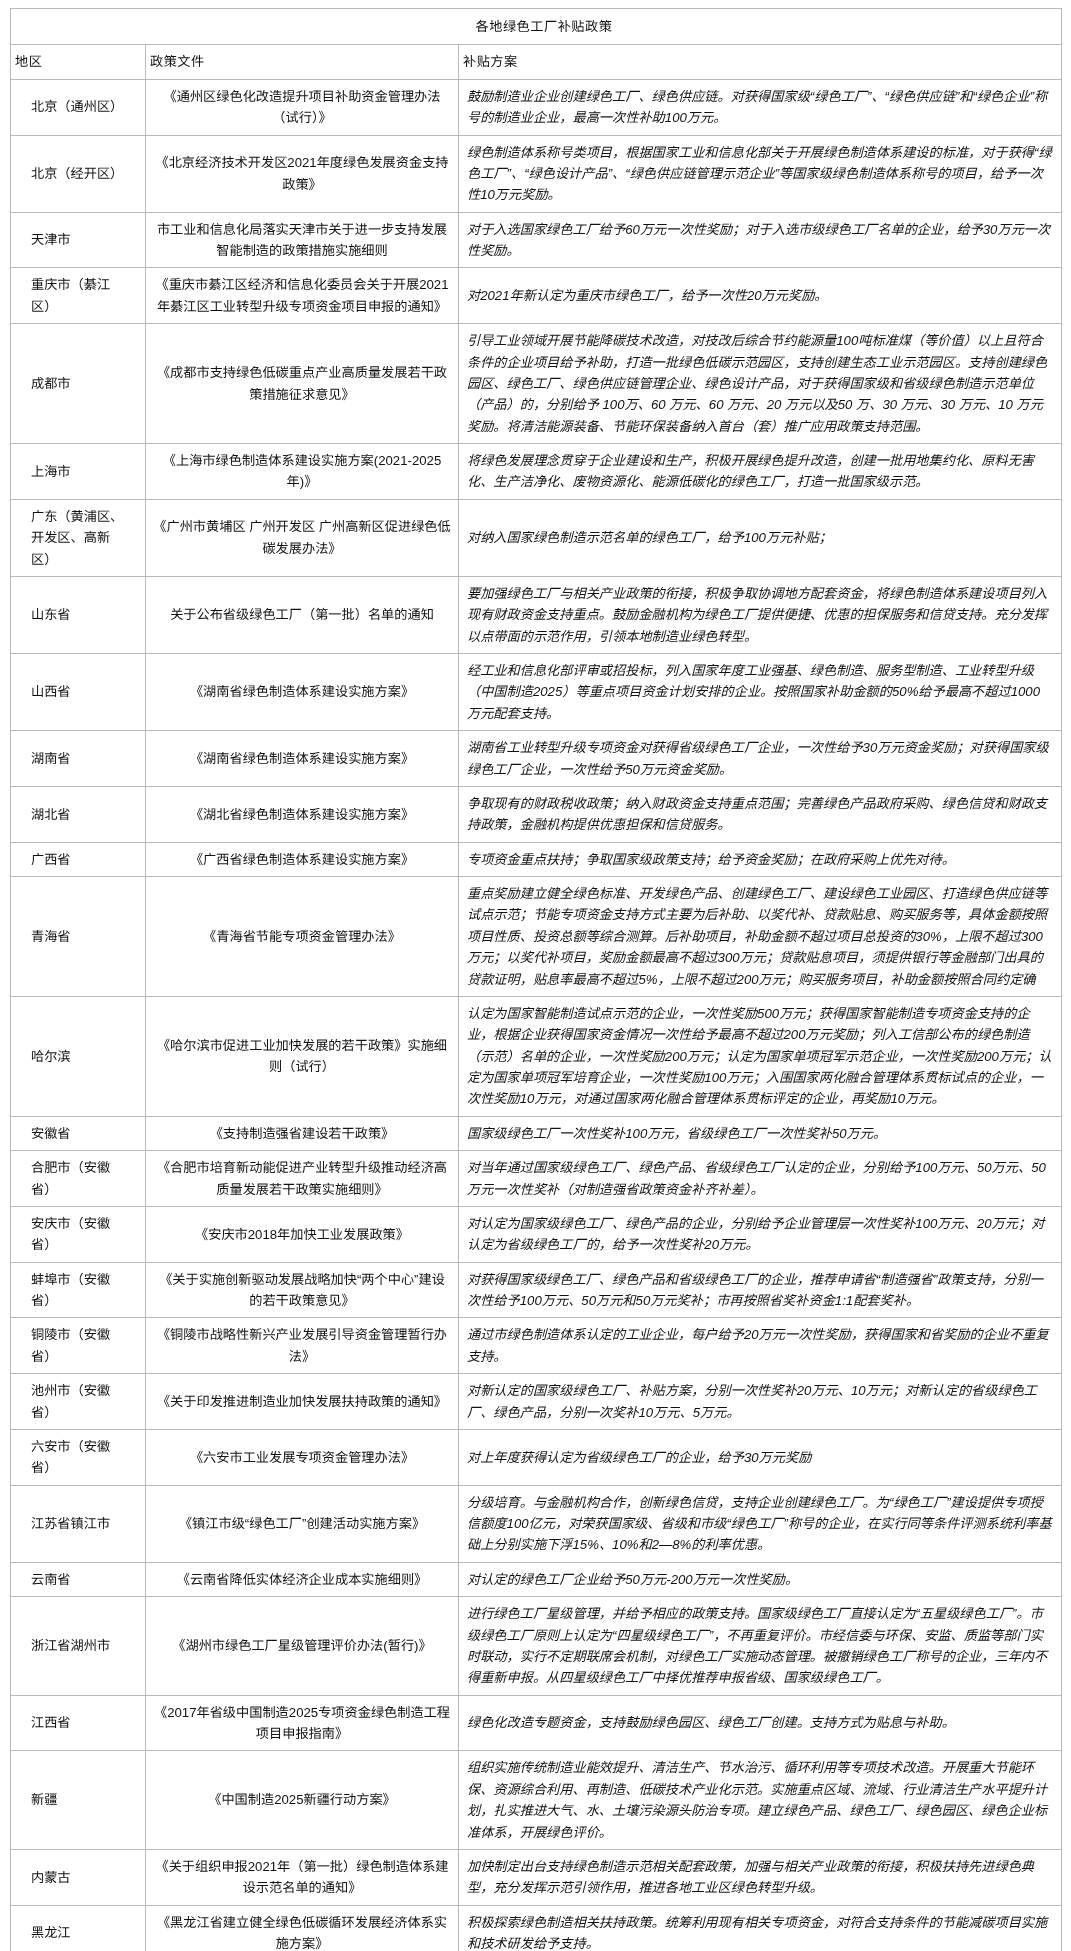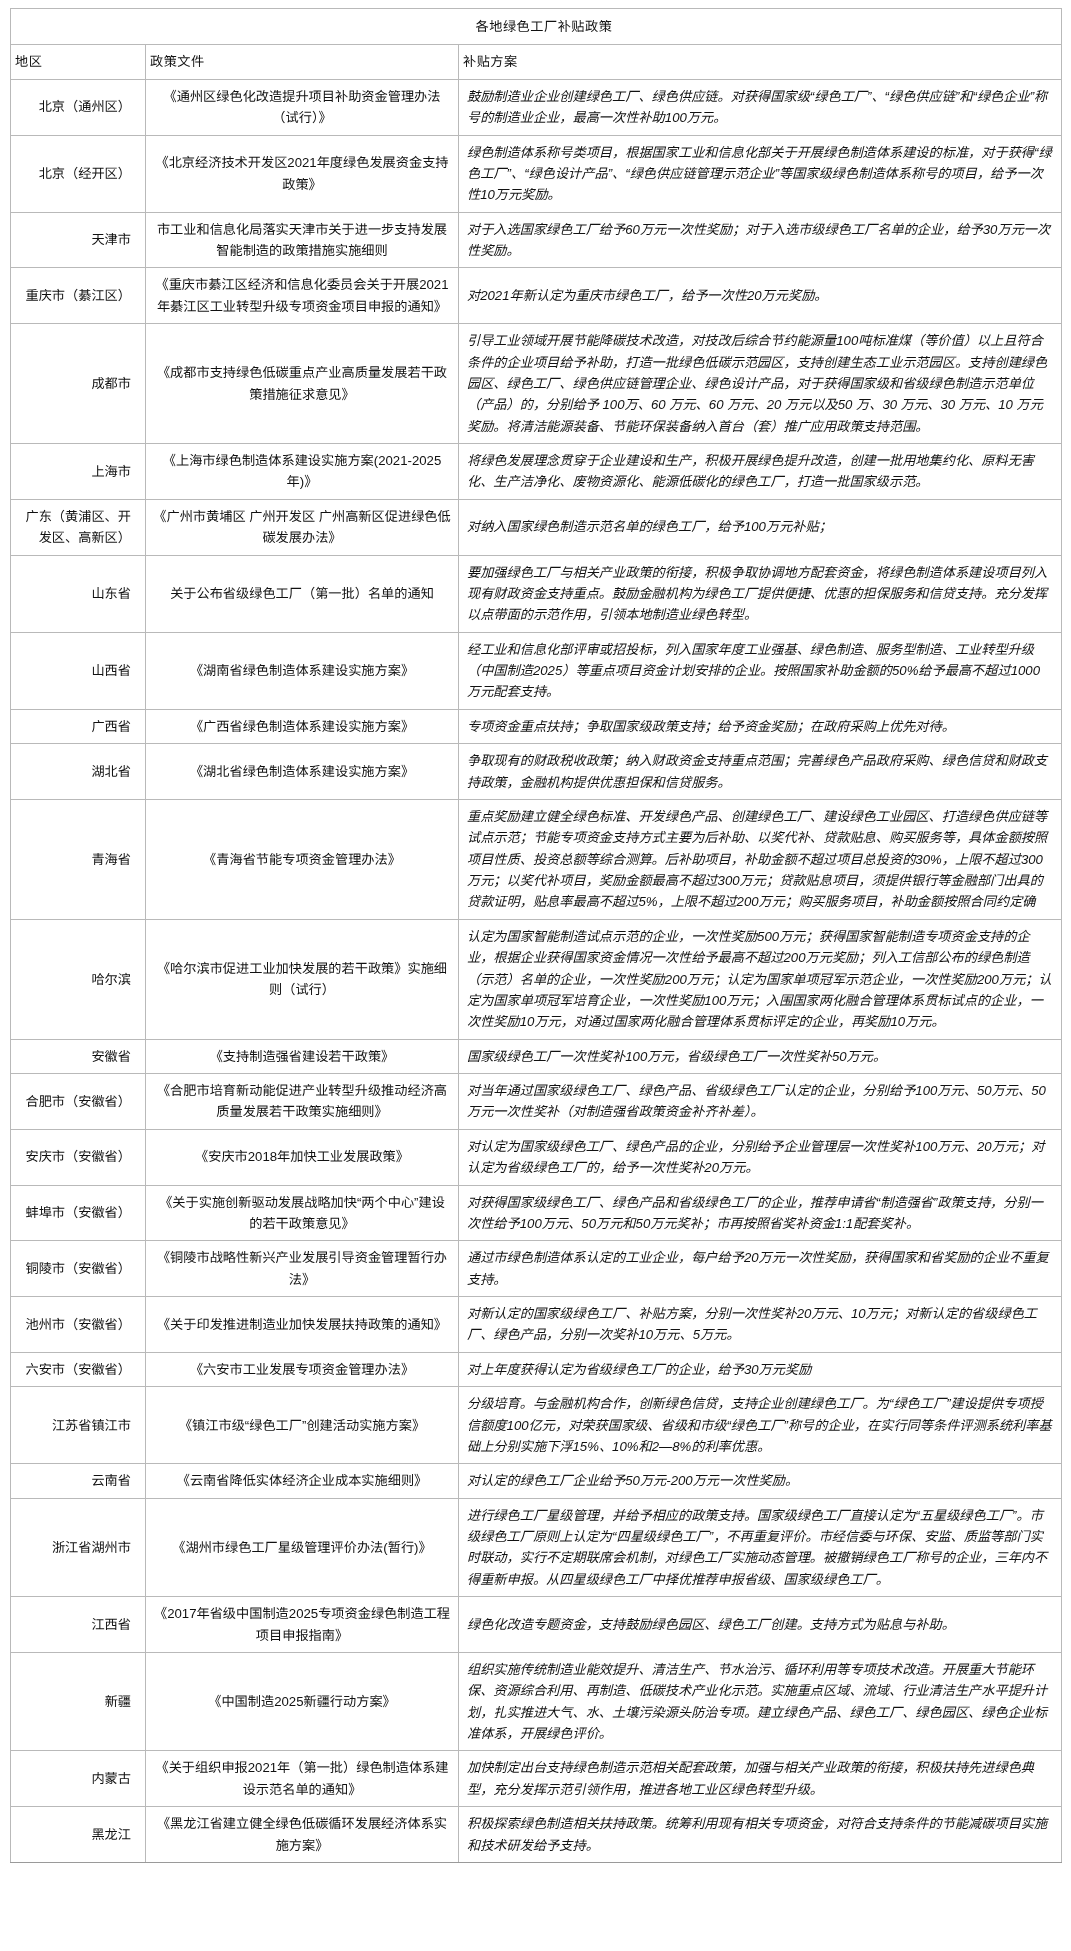--- a/index.html
+++ b/index.html
@@ -47,22 +47,22 @@
     border: 1px solid #9a9a9a;
   }
   .col-head {
     text-align: left;
     font-size: 14.5px;
     font-weight: bold;
     padding: 6px 4px;
     letter-spacing: 0.5px;
   }
   td.region {
-    text-align: right;
-    padding: 6px 14px;
+    text-align: left;
+    padding: 6px 20px;
     word-break: break-all;
   }
   td.doc {
     text-align: center;
     padding: 6px 7px;
     word-break: break-all;
     margin-left: 12px;
   }
   td.scheme {
     text-align: left;
@@ -132,28 +132,33 @@
           <td class="region">山东省</td>
           <td class="doc">关于公布省级绿色工厂（第一批）名单的通知</td>
           <td class="scheme">要加强绿色工厂与相关产业政策的衔接，积极争取协调地方配套资金，将绿色制造体系建设项目列入现有财政资金支持重点。鼓励金融机构为绿色工厂提供便捷、优惠的担保服务和信贷支持。充分发挥以点带面的示范作用，引领本地制造业绿色转型。</td>
         </tr>
         <tr>
           <td class="region">山西省</td>
           <td class="doc">《湖南省绿色制造体系建设实施方案》</td>
           <td class="scheme">经工业和信息化部评审或招投标，列入国家年度工业强基、绿色制造、服务型制造、工业转型升级（中国制造2025）等重点项目资金计划安排的企业。按照国家补助金额的50%给予最高不超过1000万元配套支持。</td>
         </tr>
         <tr>
+          <td class="region">湖南省</td>
+          <td class="doc">《湖南省绿色制造体系建设实施方案》</td>
+          <td class="scheme">湖南省工业转型升级专项资金对获得省级绿色工厂企业，一次性给予30万元资金奖励；对获得国家级绿色工厂企业，一次性给予50万元资金奖励。</td>
+        </tr>
+        <tr>
+          <td class="region">湖北省</td>
+          <td class="doc">《湖北省绿色制造体系建设实施方案》</td>
+          <td class="scheme">争取现有的财政税收政策；纳入财政资金支持重点范围；完善绿色产品政府采购、绿色信贷和财政支持政策，金融机构提供优惠担保和信贷服务。</td>
+        </tr>
+        <tr>
           <td class="region">广西省</td>
           <td class="doc">《广西省绿色制造体系建设实施方案》</td>
           <td class="scheme">专项资金重点扶持；争取国家级政策支持；给予资金奖励；在政府采购上优先对待。</td>
-        </tr>
-        <tr>
-          <td class="region">湖北省</td>
-          <td class="doc">《湖北省绿色制造体系建设实施方案》</td>
-          <td class="scheme">争取现有的财政税收政策；纳入财政资金支持重点范围；完善绿色产品政府采购、绿色信贷和财政支持政策，金融机构提供优惠担保和信贷服务。</td>
         </tr>
         <tr>
           <td class="region">青海省</td>
           <td class="doc">《青海省节能专项资金管理办法》</td>
           <td class="scheme">重点奖励建立健全绿色标准、开发绿色产品、创建绿色工厂、建设绿色工业园区、打造绿色供应链等试点示范；节能专项资金支持方式主要为后补助、以奖代补、贷款贴息、购买服务等，具体金额按照项目性质、投资总额等综合测算。后补助项目，补助金额不超过项目总投资的30%，上限不超过300万元；以奖代补项目，奖励金额最高不超过300万元；贷款贴息项目，须提供银行等金融部门出具的贷款证明，贴息率最高不超过5%，上限不超过200万元；购买服务项目，补助金额按照合同约定确</td>
         </tr>
         <tr>
           <td class="region">哈尔滨</td>
           <td class="doc">《哈尔滨市促进工业加快发展的若干政策》实施细则（试行）</td>
           <td class="scheme">认定为国家智能制造试点示范的企业，一次性奖励500万元；获得国家智能制造专项资金支持的企业，根据企业获得国家资金情况一次性给予最高不超过200万元奖励；列入工信部公布的绿色制造（示范）名单的企业，一次性奖励200万元；认定为国家单项冠军示范企业，一次性奖励200万元；认定为国家单项冠军培育企业，一次性奖励100万元；入围国家两化融合管理体系贯标试点的企业，一次性奖励10万元，对通过国家两化融合管理体系贯标评定的企业，再奖励10万元。</td>

